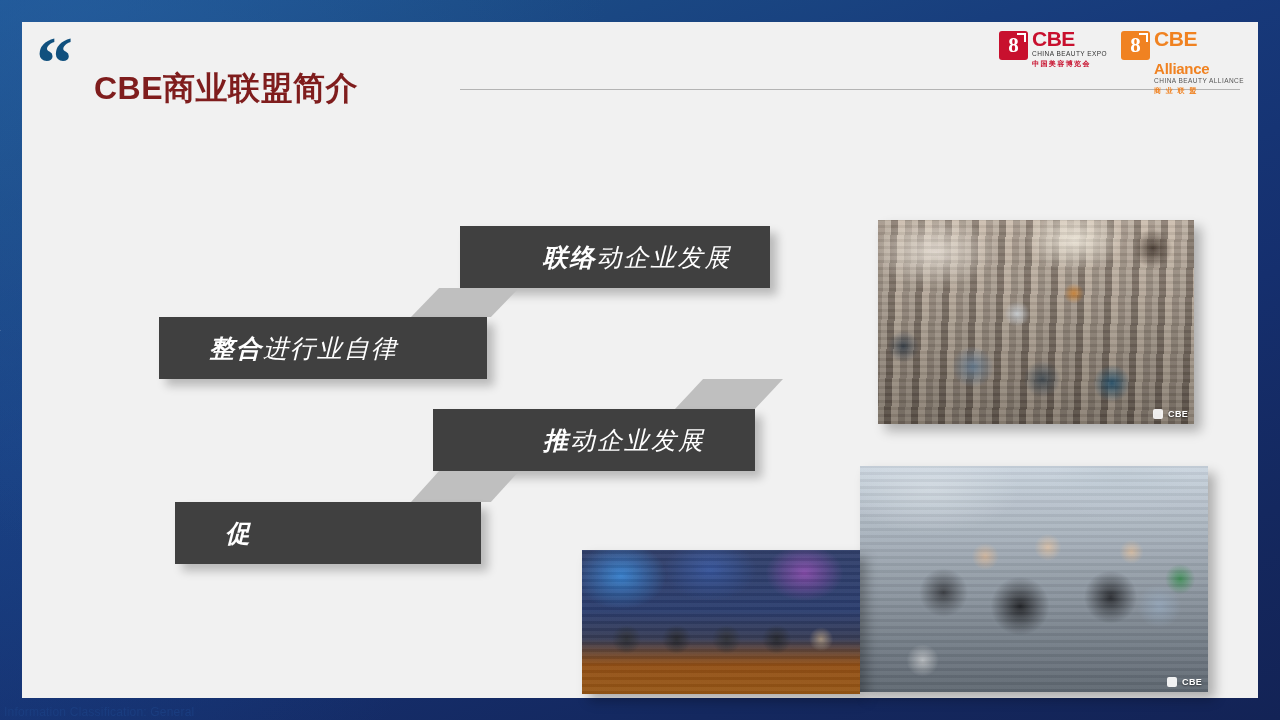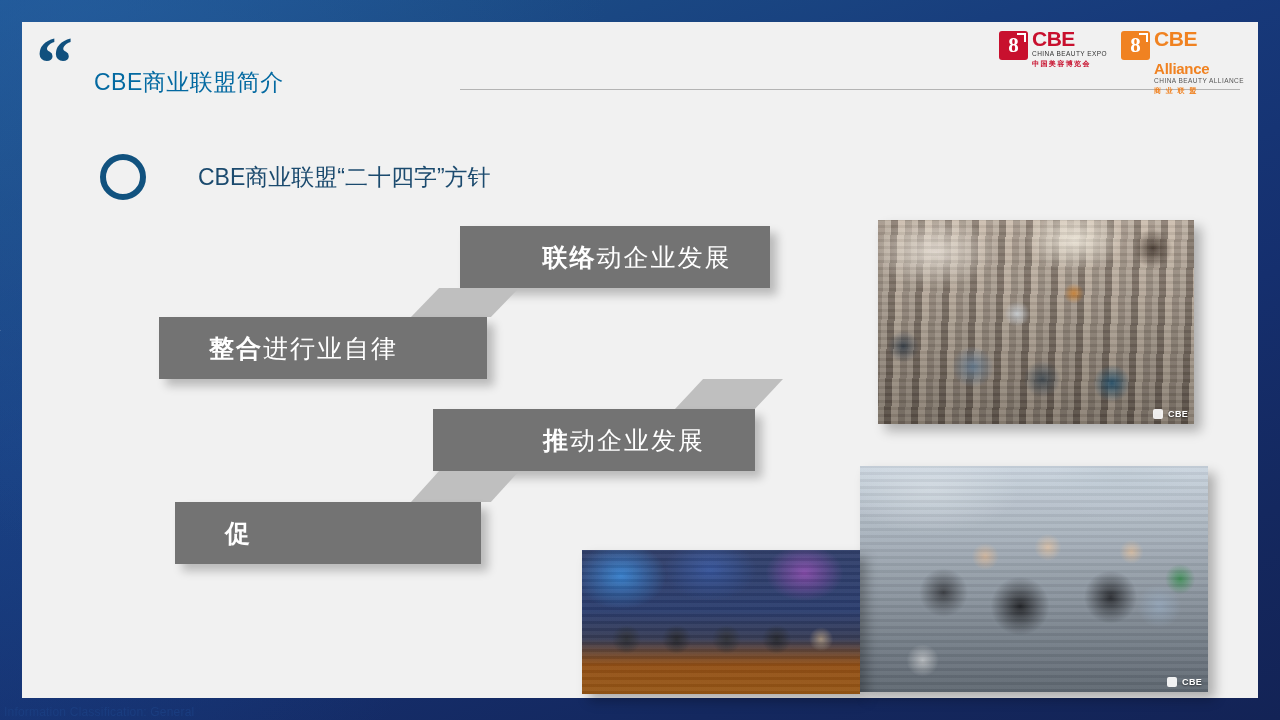--- a/index.html
+++ b/index.html
@@ -30,21 +30,21 @@
 
   
   .quote{
     position:absolute;left:14px;top:14px;
     font-family:"Liberation Serif","DejaVu Serif",serif;
     font-size:74px;line-height:54px;font-weight:bold;color:#10507e;
     letter-spacing:-2px;
   }
   .title{
     position:absolute;left:72px;top:45px;
-    font-size:23px;font-weight:normal;color:#0369a1;letter-spacing:.5px;
+    font-size:32px;font-weight:bold;color:#7f1d1d;letter-spacing:.5px;
     white-space:nowrap;
   }
   .title-rule{
     position:absolute;left:438px;top:67px;width:780px;height:1px;
     background:#b4b4b4;
   }
   .logos{position:absolute;right:14px;top:6px;display:flex;align-items:flex-start;gap:14px;}
   .logo{display:flex;align-items:flex-start;gap:4px;}
   .logo .mark{width:29px;height:29px;border-radius:3px;position:relative;flex:none;margin-top:3px;}
   .logo .mark .g{
@@ -74,25 +74,26 @@
   .bullet-row{position:absolute;left:78px;top:132px;display:flex;align-items:center;}
   .ring{
     width:34px;height:34px;border-radius:50%;
     border:6px solid #11527f;background:#f1f1f1;flex:none;
   }
   .bullet-text{margin-left:52px;font-size:23px;color:#1b4a6e;white-space:nowrap;}
 
   
   .stair{position:absolute;left:0;top:0;width:1236px;height:676px;}
   .step{
-    position:absolute;background:#737373;
+    position:absolute;background:#404040;
     box-shadow:7px 7px 9px rgba(0,0,0,.23);
     display:flex;align-items:center;
     color:#ffffff;font-size:25px;letter-spacing:2px;
     box-sizing:border-box;
+    font-style:italic;
   }
   .step .b{font-weight:bold;}
   .step-1{left:438px;top:204px;width:310px;height:62px;justify-content:center;padding-left:44px;}
   .step-2{left:137px;top:295px;width:328px;height:62px;padding-left:50px;}
   .step-3{left:411px;top:387px;width:322px;height:62px;justify-content:center;padding-left:60px;}
   .step-4{left:153px;top:480px;width:306px;height:62px;padding-left:50px;}
 
   .conn{position:absolute;background:#bfbfbf;}
   .conn-1{left:389px;top:266px;width:108px;height:29px;
     clip-path:polygon(26% 0,100% 0,74% 100%,0 100%);}
@@ -222,24 +223,20 @@
         </div>
         <div class="txt">
           <div class="big">CBE</div>
           <div class="big2">Alliance</div>
           <div class="sub">CHINA BEAUTY ALLIANCE</div>
           <div class="cn">商 业 联 盟</div>
         </div>
       </div>
     </div>
 
-    <div class="bullet-row">
-      <div class="ring"></div>
-      <div class="bullet-text">CBE商业联盟“二十四字”方针</div>
-    </div>
 
     <div class="stair">
       <div class="step step-1">
         <span class="b">联络</span>
           <span>动企业发展</span>
       </div>
 
       <div class="conn conn-1"></div>
 
       <div class="step step-2">

